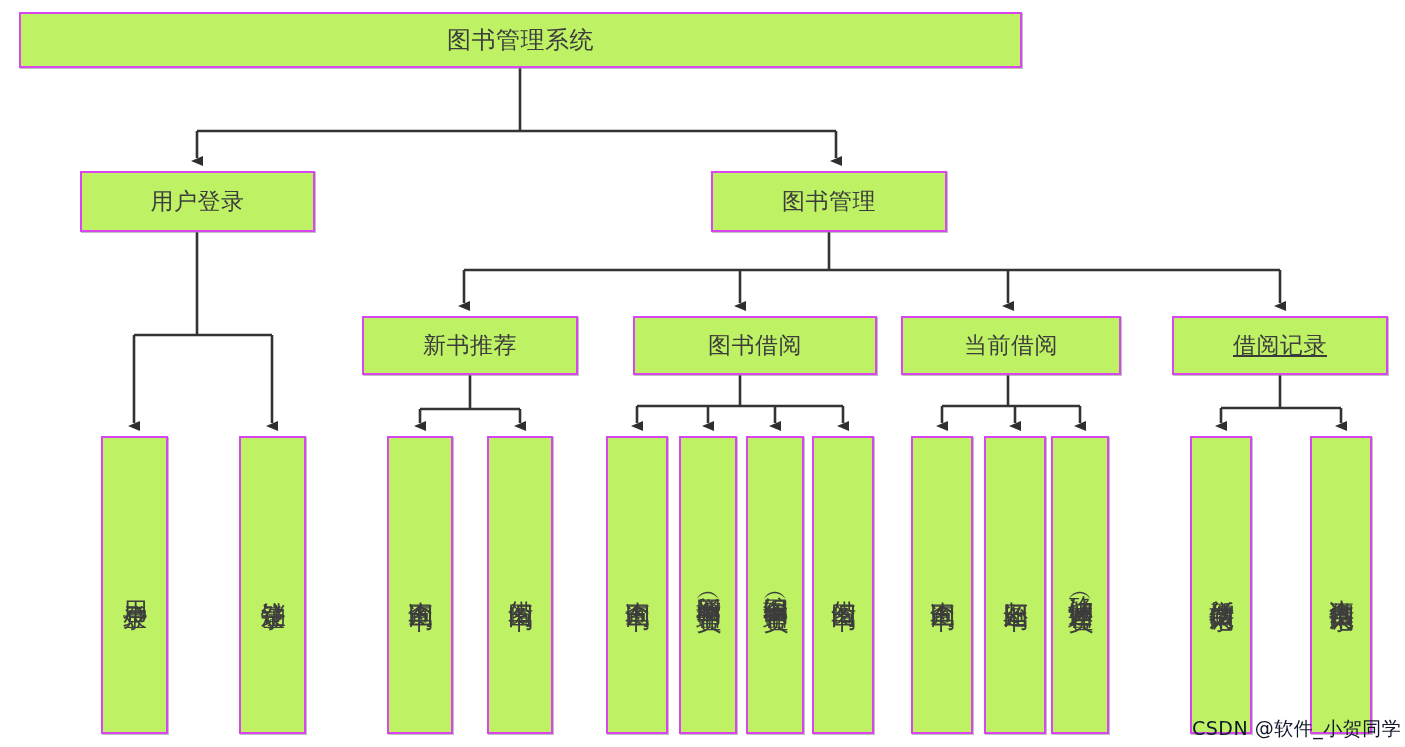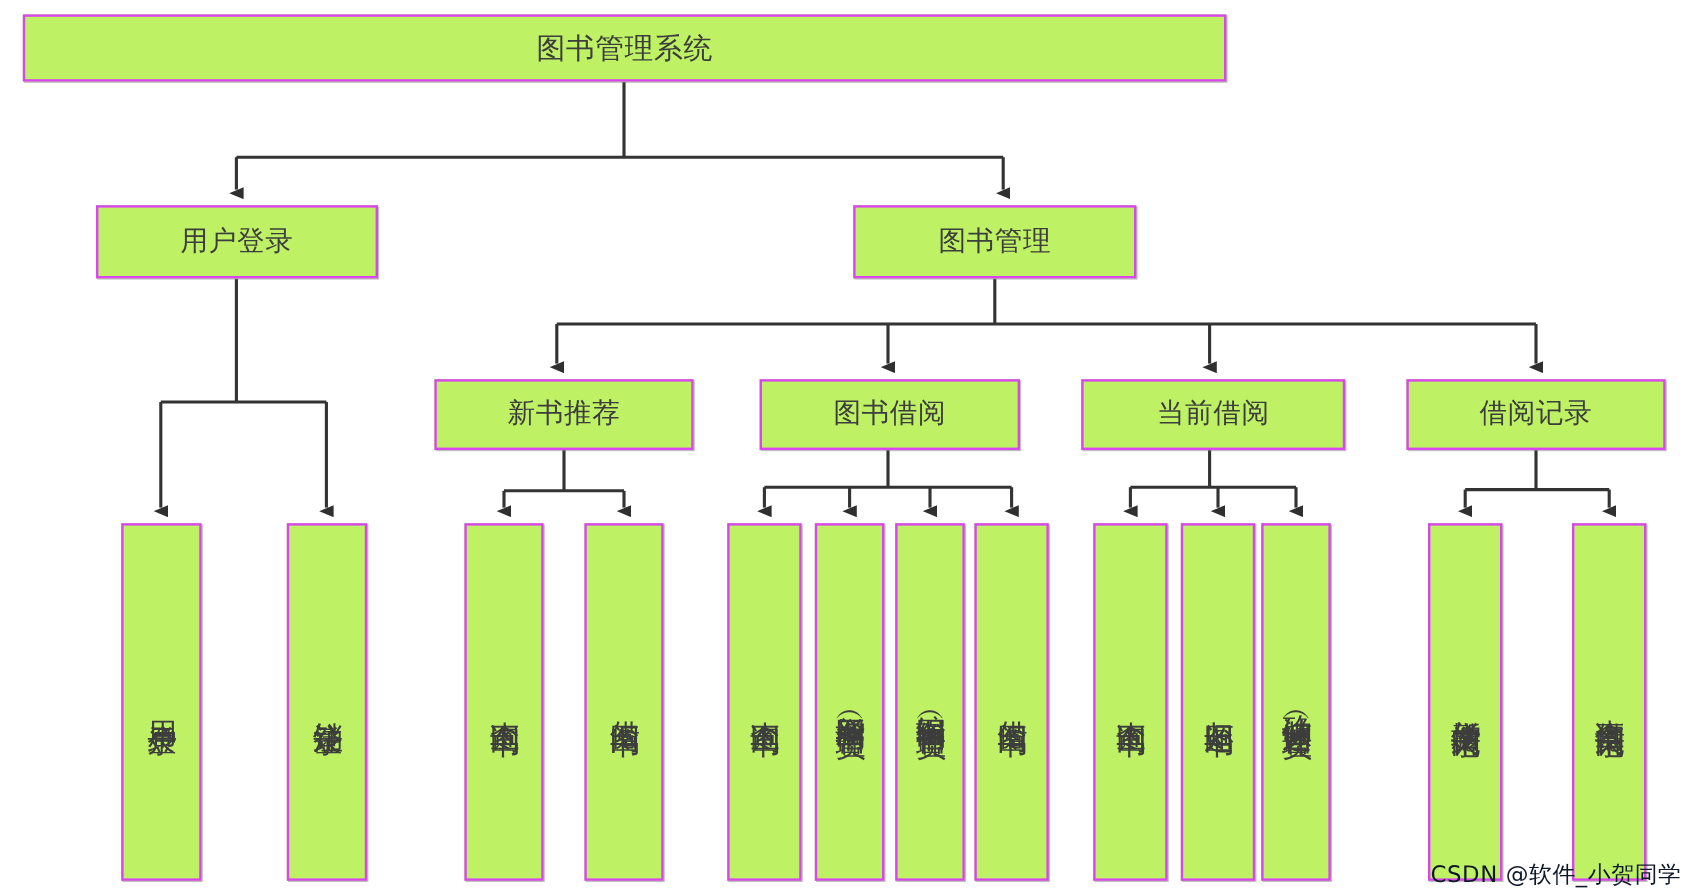--- a/index.html
+++ b/index.html
@@ -134,27 +134,27 @@
   <div class="node h" style="left:80px; top:171px; width:235px; height:61px;">
     <span class="label">用户登录</span>
   </div>
   <div class="node h" style="left:711px; top:171px; width:236px; height:61px;">
     <span class="label">图书管理</span>
   </div>
 
   <div class="node h" style="left:362px; top:316px; width:216px; height:59px;align-items:center;">
     <span class="label">新书推荐</span>
   </div>
-  <div class="node h" style="left:633px; top:316px; width:217px; height:59px;">
+  <div class="node h" style="left:633px; top:316px; width:244px; height:59px;">
     <span class="label">图书借阅</span>
   </div>
   <div class="node h" style="left:901px; top:316px; width:220px; height:59px;">
     <span class="label">当前借阅</span>
   </div>
-  <div class="node h" style="left:1172px; top:316px; width:216px; height:59px;">
+  <div class="node h" style="left:1172px; top:316px; width:216px; height:59px;text-decoration:underline;">
     <span class="label">借阅记录</span>
   </div>
 
   <div class="node v" style="left:101px; top:436px; width:67px; height:298px;">
     <span class="label">用户登录</span>
   </div>
   <div class="node v" style="left:239px; top:436px; width:67px; height:298px;">
     <span class="label">注销登录</span>
   </div>
 

